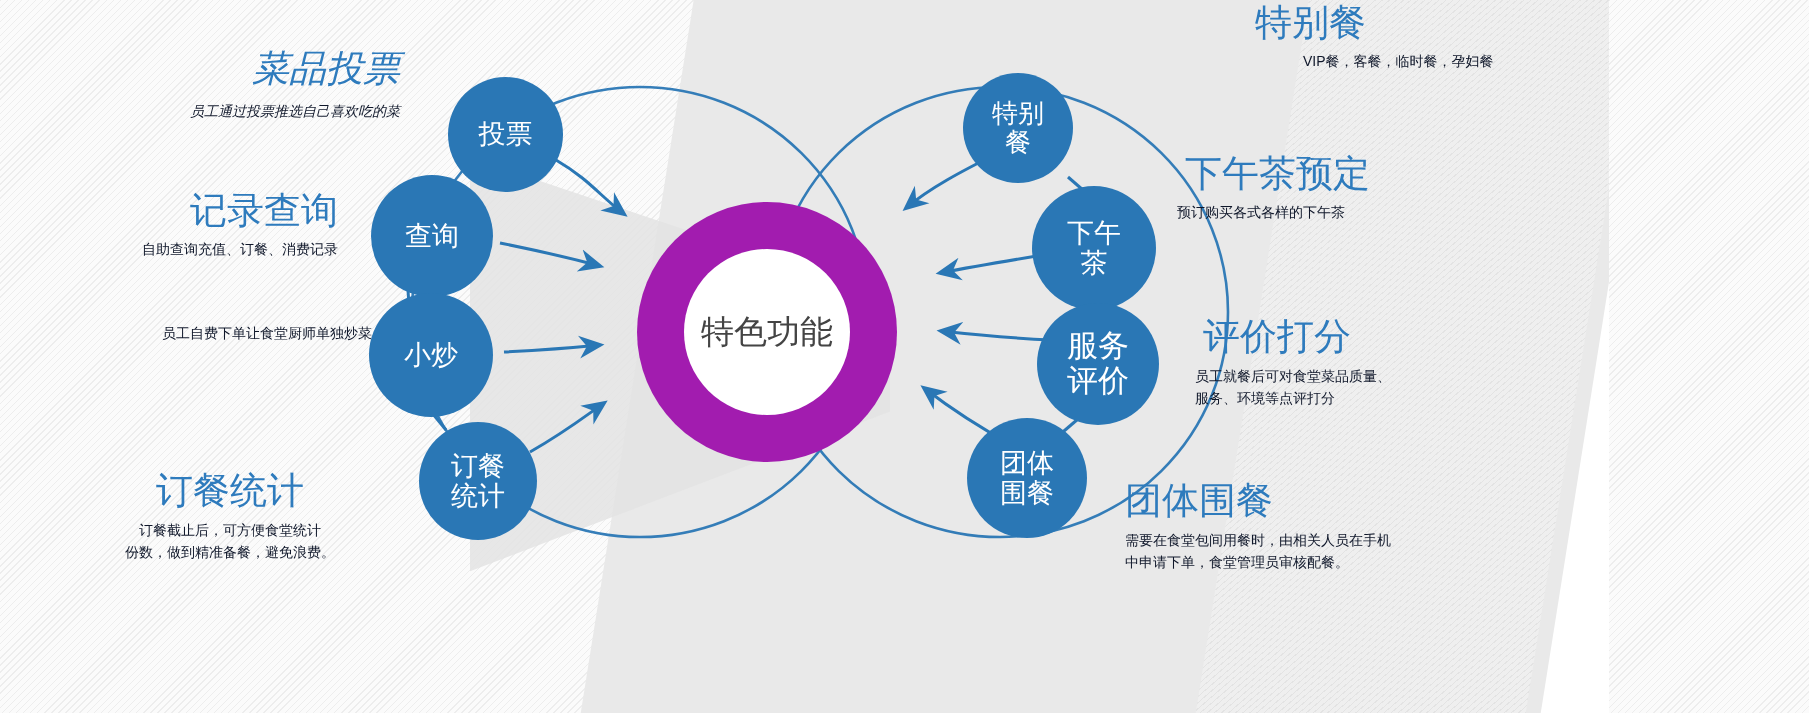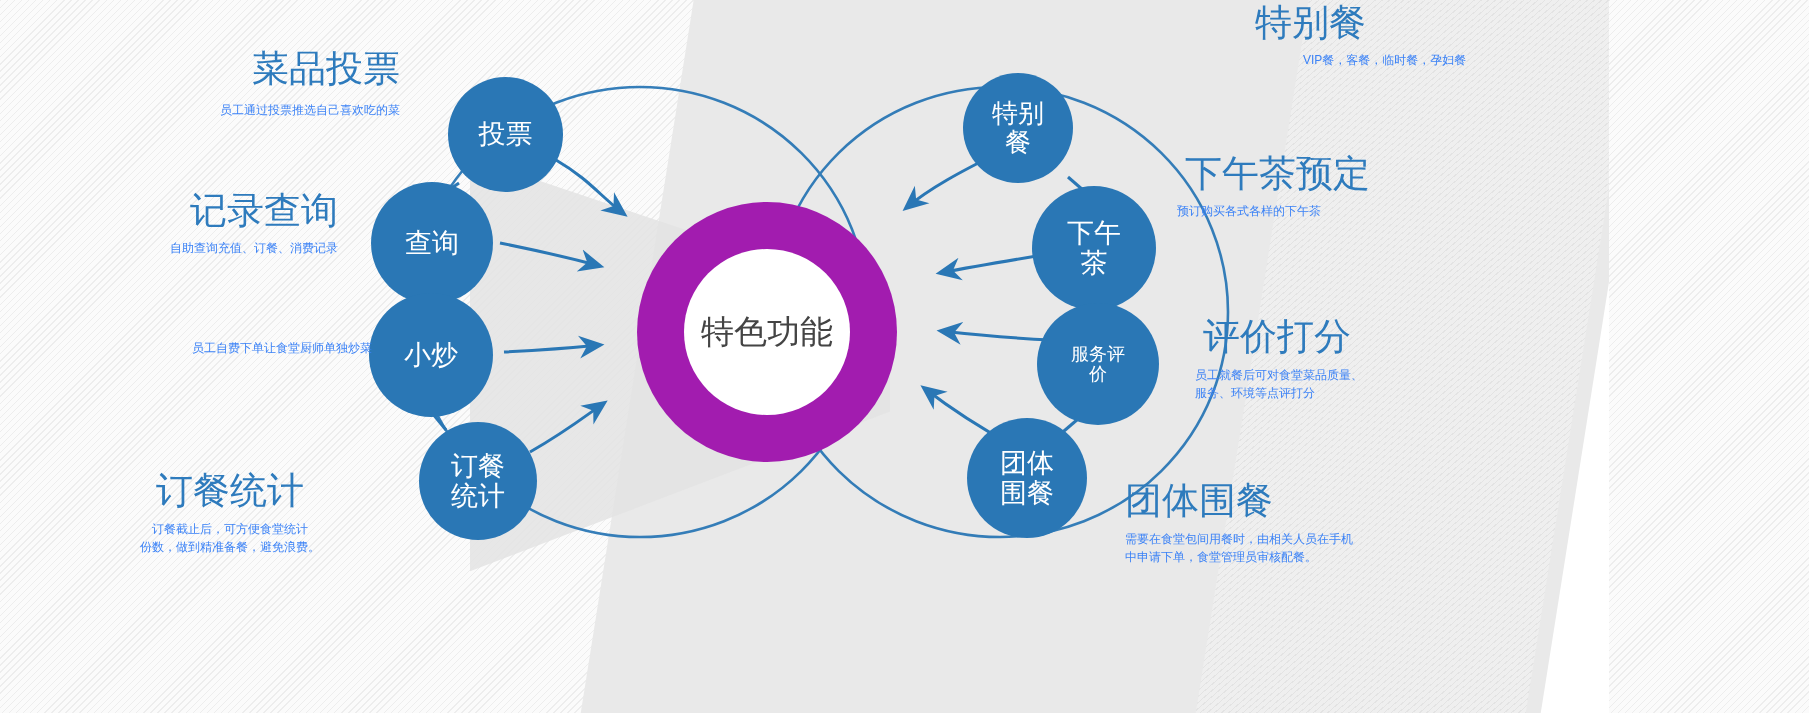--- a/index.html
+++ b/index.html
@@ -64,21 +64,21 @@
     display:flex;align-items:center;justify-content:center;
     text-align:center;color:#444;line-height:1.2;
   }
   
   .block{position:absolute;}
   .b-title{
     color:#2e7bbd;font-size:37px;line-height:1.05;white-space:nowrap;
     font-weight:400;
   }
   .b-desc{
-    color:#3b82f6;font-size:12px;line-height:1.55;white-space:nowrap;
+    color:#0f172a;font-size:14px;line-height:1.55;white-space:nowrap;
   }
   .right .b-title{font-size:37px;}
   .ta-r{text-align:right;}
   .ta-l{text-align:left;}
   .ta-c{text-align:center;}
 </style>
 </head>
 <body>
 
 <div id="stage">
@@ -131,55 +131,55 @@
 
   <div class="hub" style="left:637px;top:202px;width:260px;height:260px;">
     <div class="hub-inner" style="width:166px;height:166px;font-size:33px;">
       <span>特色功能</span>
     </div>
   </div>
 
   <div class="node" style="left:448px;top:77px;width:115px;height:115px;font-size:27px;align-items:center;">
     <span>投票</span>
   </div>
-  <div class="node" style="left:371px;top:182px;width:122px;height:122px;font-size:27px;">
+  <div class="node" style="left:371px;top:175px;width:122px;height:122px;font-size:27px;">
     <span>查询</span>
   </div>
   <div class="node" style="left:369px;top:293px;width:124px;height:124px;font-size:27px;">
     <span>小炒</span>
   </div>
   <div class="node" style="left:419px;top:422px;width:118px;height:118px;font-size:27px;">
     <span style="max-width:74px;">订餐统计</span>
   </div>
 
   <div class="node" style="left:963px;top:73px;width:110px;height:110px;font-size:26px;">
     <span style="max-width:56px;">特别餐</span>
   </div>
   <div class="node" style="left:1032px;top:186px;width:124px;height:124px;font-size:27px;">
     <span style="max-width:60px;">下午茶</span>
   </div>
-  <div class="node" style="left:1037px;top:303px;width:122px;height:122px;font-size:18px;">
+  <div class="node" style="left:1037px;top:303px;width:122px;height:122px;font-size:31px;">
     <span style="max-width:62px;">服务评价</span>
   </div>
   <div class="node" style="left:967px;top:418px;width:120px;height:120px;font-size:27px;">
     <span style="max-width:62px;">团体围餐</span>
   </div>
 
-  <div class="block ta-r" style="left:0px;top:50px;width:400px;">
+  <div class="block ta-r" style="left:0px;top:50px;width:400px;font-style:italic;">
     <div class="b-title">菜品投票</div>
     <div class="b-desc" style="margin-top:12px;">员工通过投票推选自己喜欢吃的菜</div>
   </div>
 
   <div class="block ta-r" style="left:0px;top:192px;width:338px;">
     <div class="b-title">记录查询</div>
     <div class="b-desc" style="margin-top:8px;">自助查询充值、订餐、消费记录</div>
   </div>
 
   <div class="block ta-r" style="left:0px;top:323px;width:372px;">
-    <div class="b-desc" style="margin-top:16px;">员工自费下单让食堂厨师单独炒菜</div>
+    <div class="b-desc" style="margin-top:0;">员工自费下单让食堂厨师单独炒菜</div>
   </div>
 
   <div class="block ta-c" style="left:60px;top:472px;width:340px;">
     <div class="b-title">订餐统计</div>
     <div class="b-desc" style="margin-top:9px;">订餐截止后，可方便食堂统计</div>
     <div class="b-desc">份数，做到精准备餐，避免浪费。</div>
   </div>
 
   <div class="block ta-l right" style="left:1255px;top:4px;width:480px;">
     <div class="b-title">特别餐</div>

